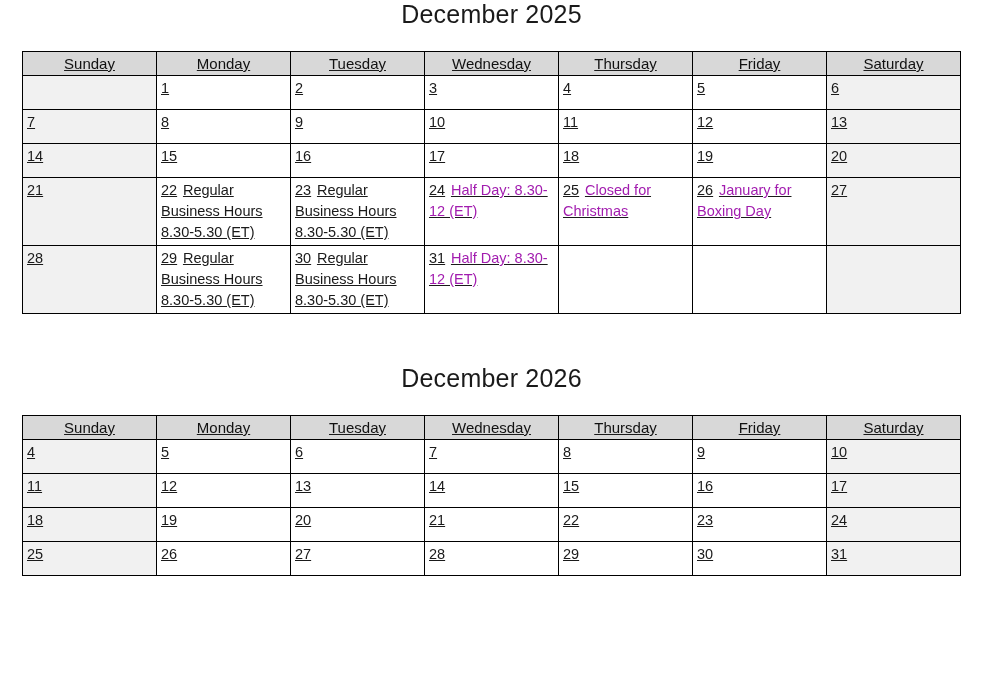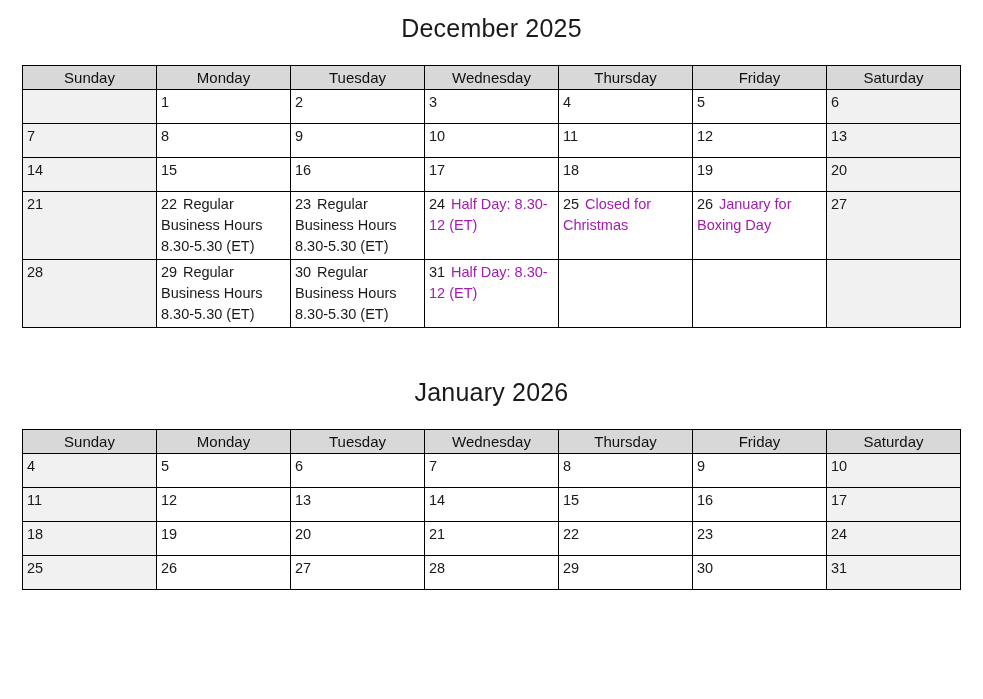--- a/index.html
+++ b/index.html
@@ -8,38 +8,38 @@
     background: #ffffff;
   }
   body {
     width: 983px;
     height: 699px;
     font-family: "Liberation Sans", sans-serif;
     color: #1a1a1a;
     overflow: hidden;
   }
   .page {
-    padding-top: 14px;
   }
   .month-title {
     font-size: 25px;
     font-weight: 400;
     text-align: center;
     margin: 0 0 22px 0;
     color: #1a1a1a;
     letter-spacing: 0.2px;
   }
   .month-section.second .month-title {
     margin-top: 50px;
   }
   table.calendar {
     border-collapse: collapse;
     table-layout: fixed;
     width: 939px;
     margin-left: 22px;
+    text-decoration: underline;
   }
   table.calendar th {
     background: #d8d8d8;
     border: 1px solid #000000;
     font-weight: 400;
     font-size: 15px;
     height: 21px;
     padding: 1px 2px;
     text-align: center;
     color: #111111;
@@ -130,21 +130,21 @@
             <td><span class="day">31</span><span class="note red">Half Day: 8.30-12 (ET)</span></td>
             <td></td>
             <td></td>
             <td class="weekend"></td>
           </tr>
         </tbody>
     </table>
   </section>
 
   <section class="month-section second">
-    <h1 class="month-title">January 2026</h1>
+    <h1 class="month-title">December 2026</h1>
     <table class="calendar">
       <thead>
         <tr>
             <th>Sunday</th>
             <th>Monday</th>
             <th>Tuesday</th>
             <th>Wednesday</th>
             <th>Thursday</th>
             <th>Friday</th>
             <th>Saturday</th>

